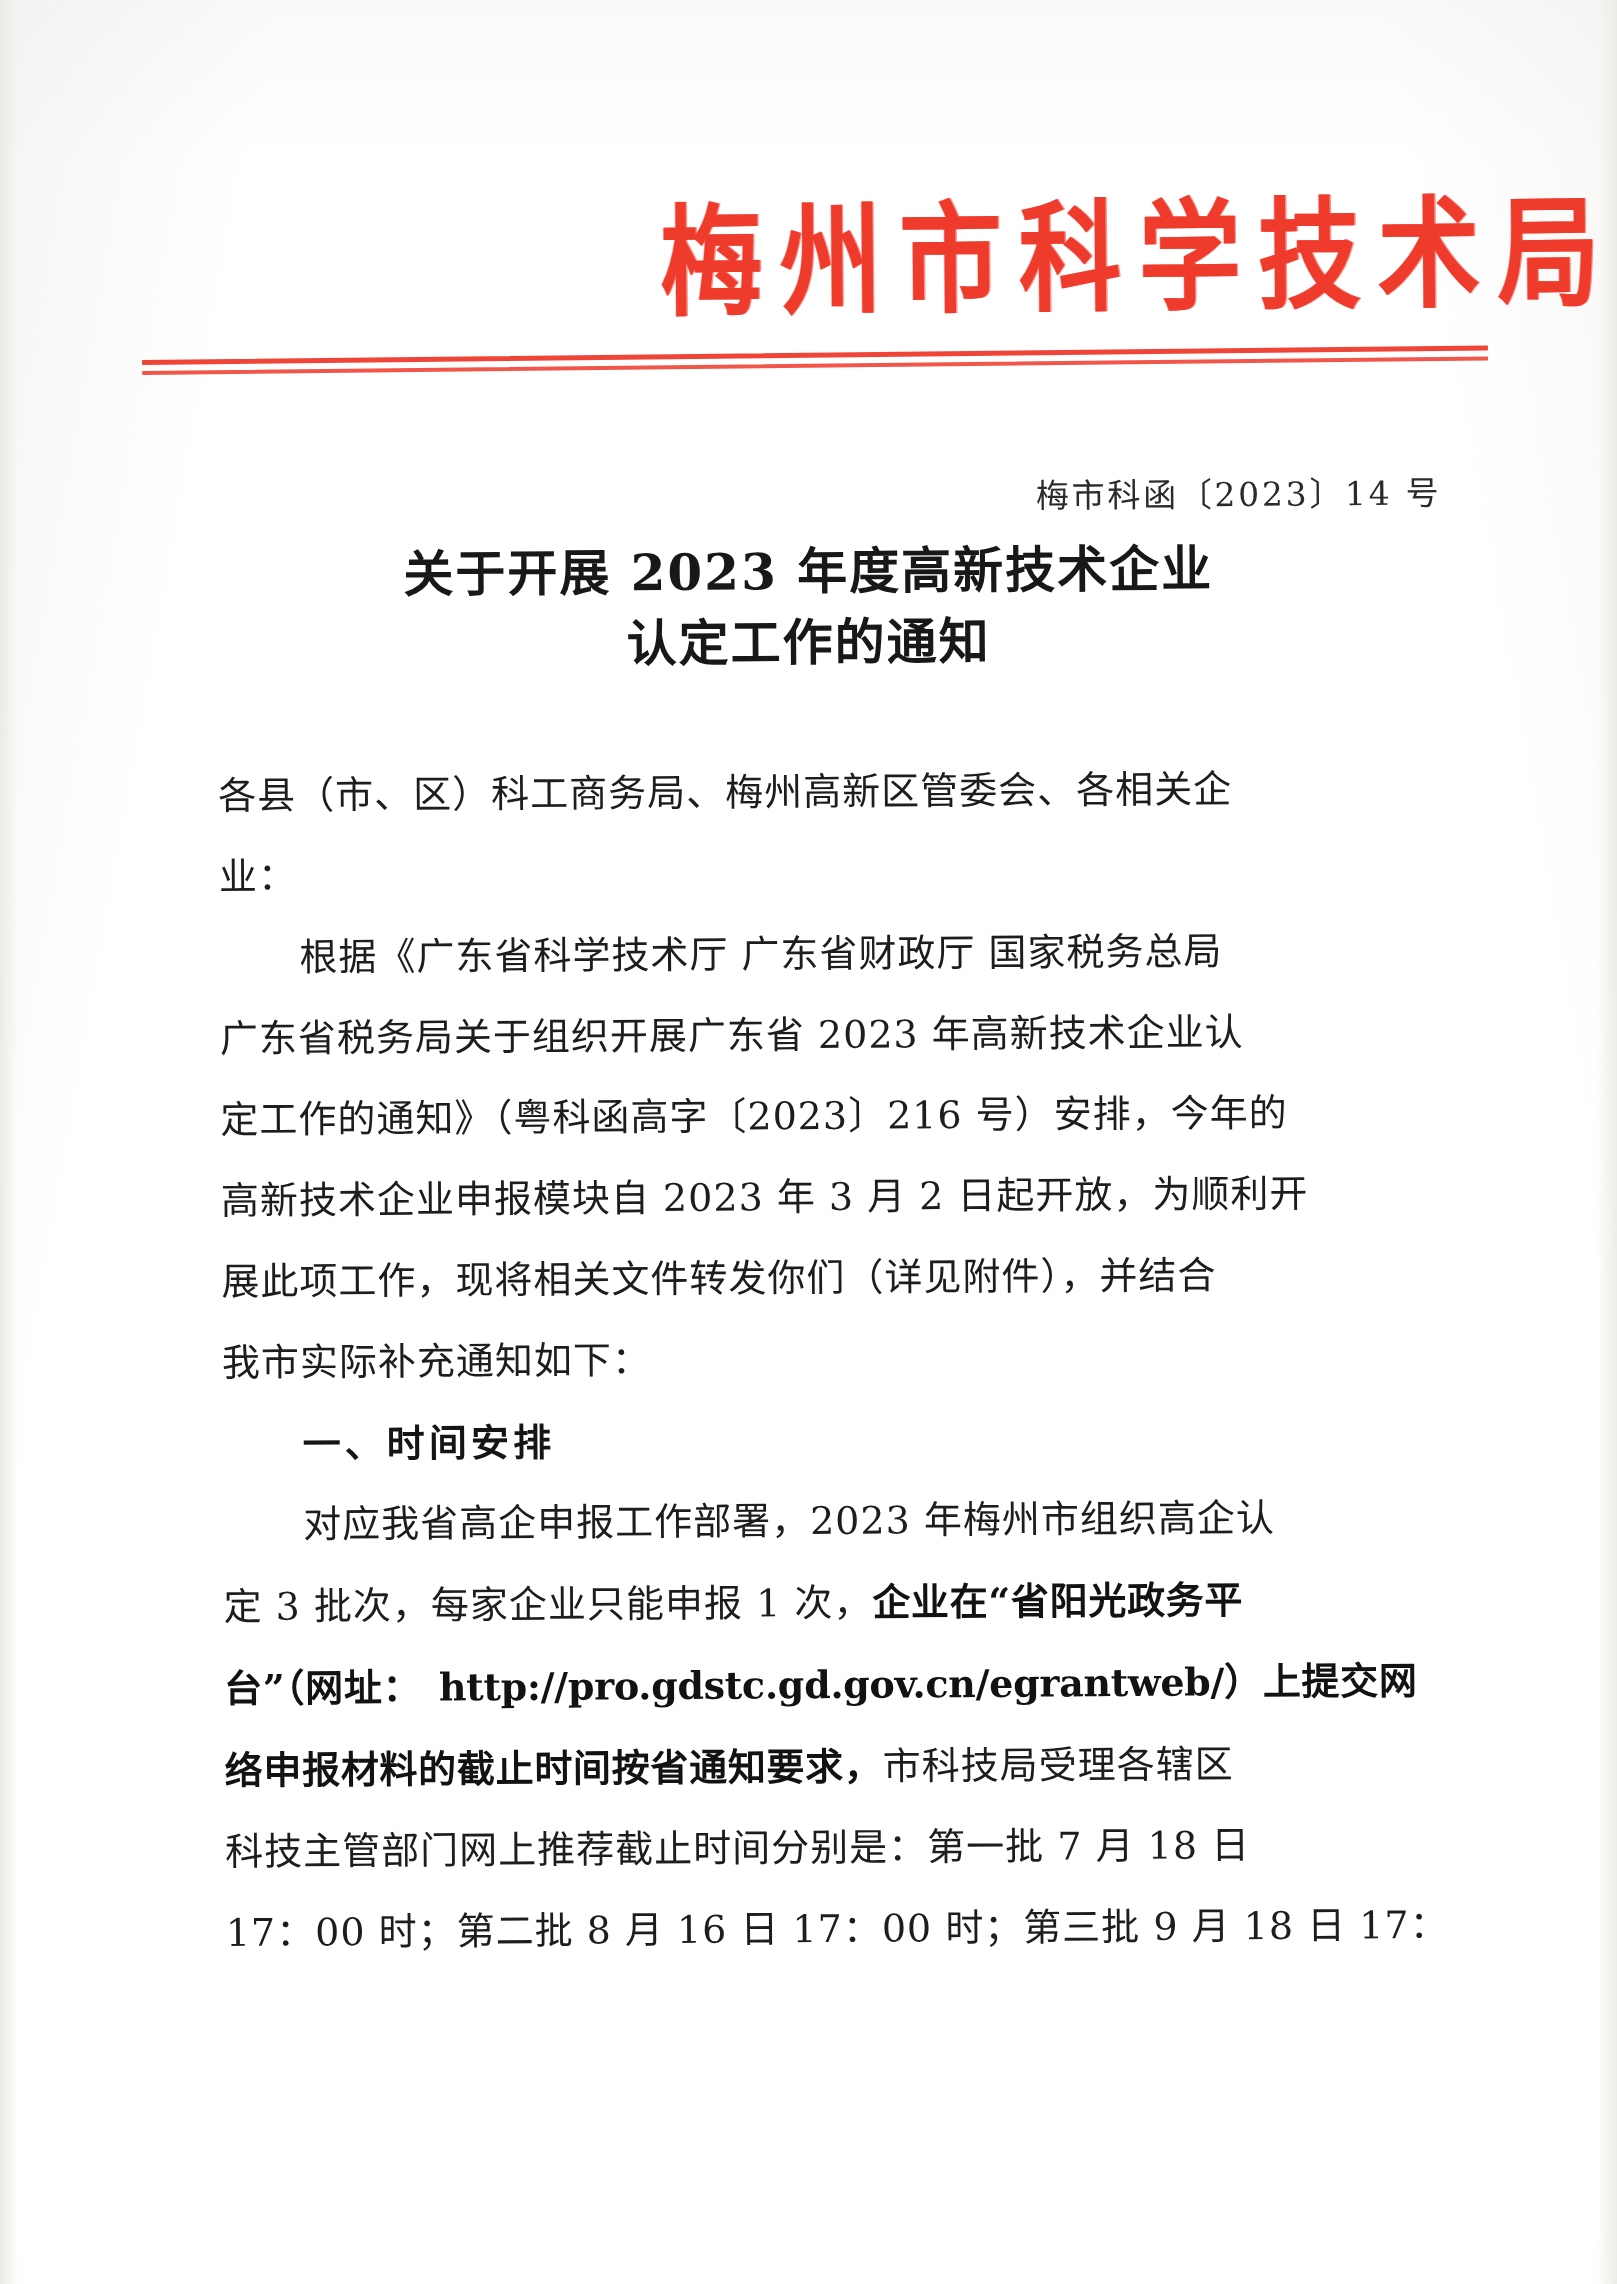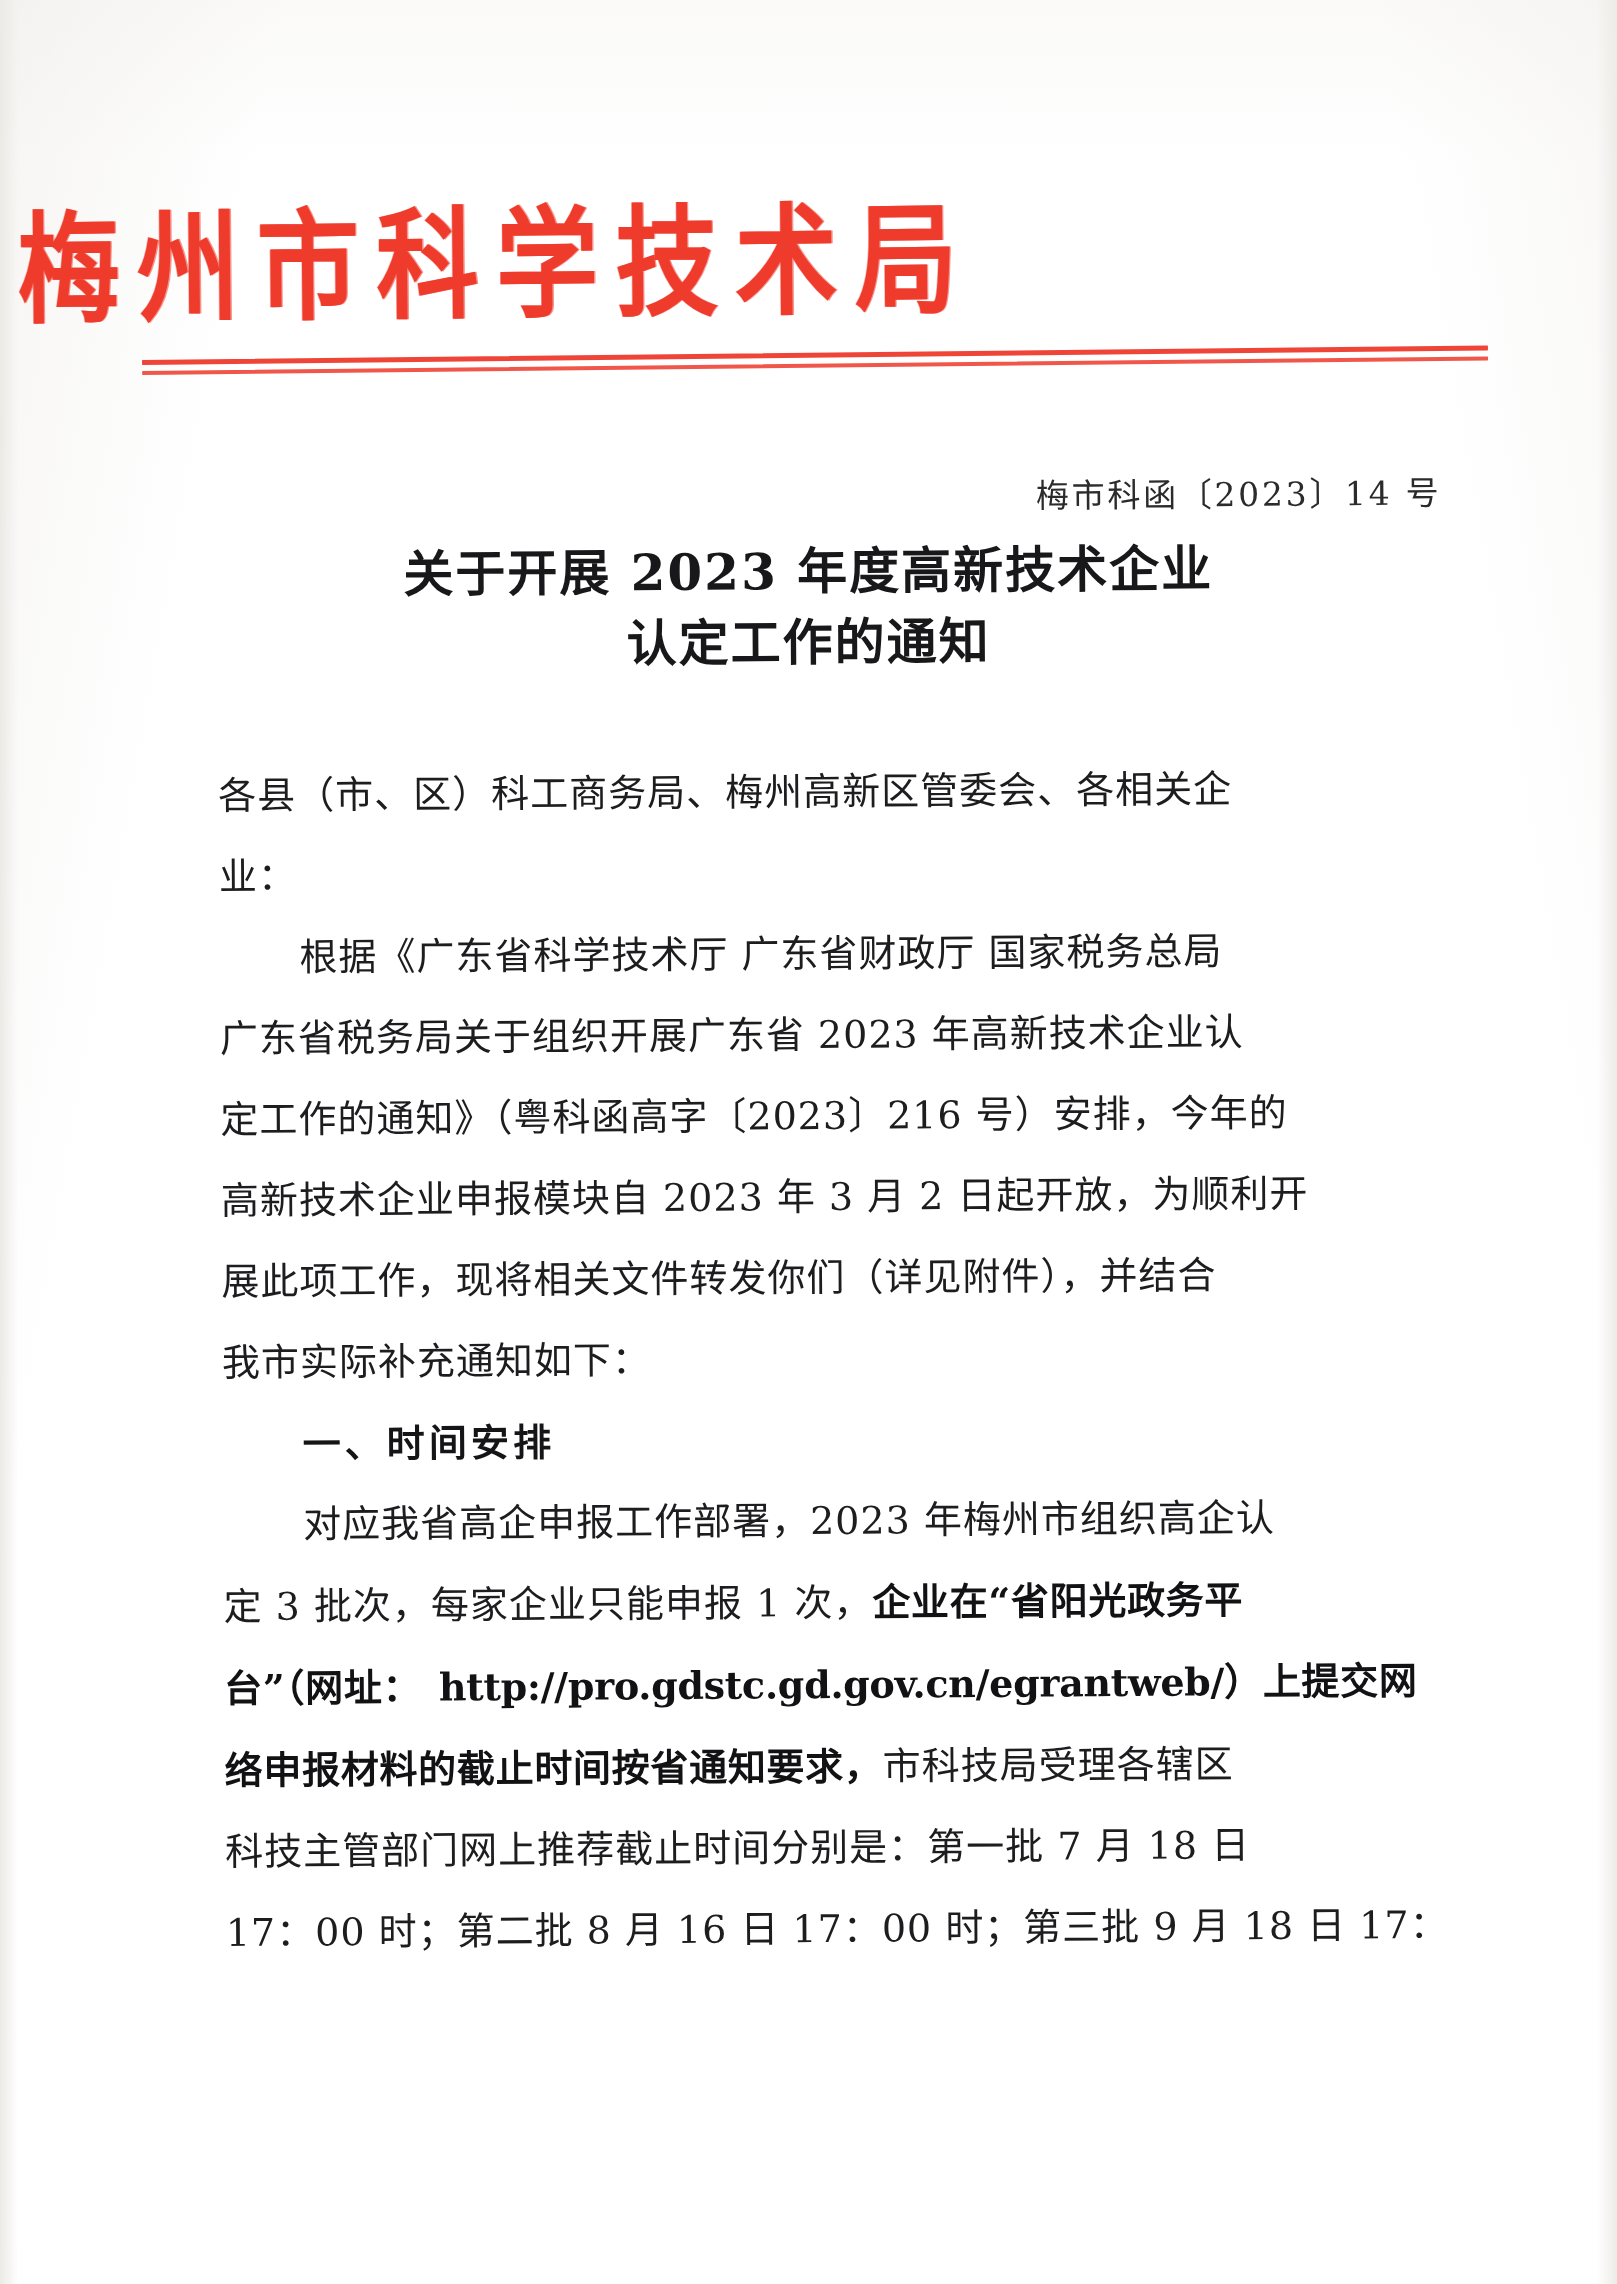--- a/index.html
+++ b/index.html
@@ -43,21 +43,21 @@
     background: linear-gradient(270deg, #edebe7 0%, rgba(255,255,255,0) 100%);
     pointer-events: none;
   }
 
   
   .letterhead {
     position: absolute;
     left: 0;
     right: 0;
     top: 204px;
-    text-align: left;
+    text-align: right;
   }
   .letterhead-title {
     font-family: "DejaVu Serif", "Liberation Serif", serif;
     font-weight: bold;
     font-size: 102px;
     line-height: 1.12;
     letter-spacing: 17.6px;
     text-indent: 17.6px;
     color: #ef3b2c;
     white-space: nowrap;

